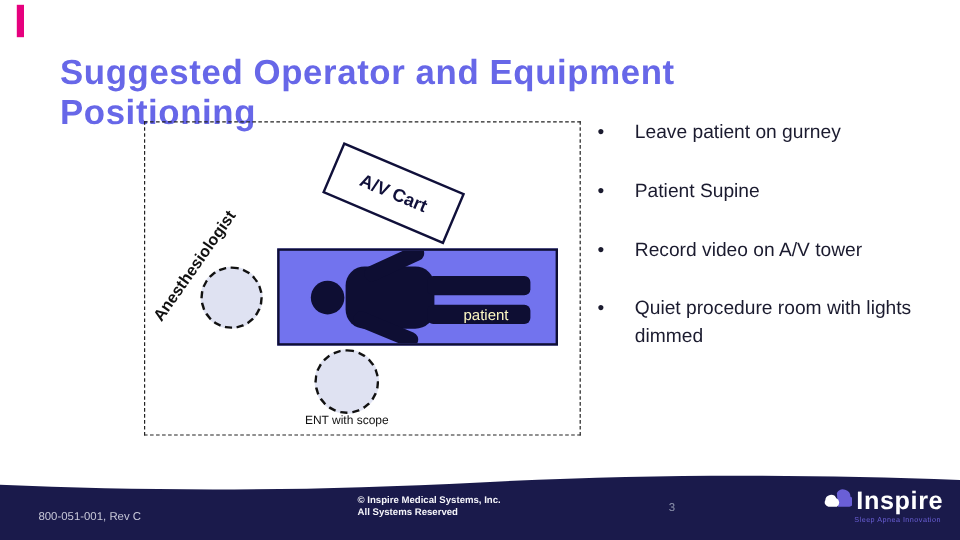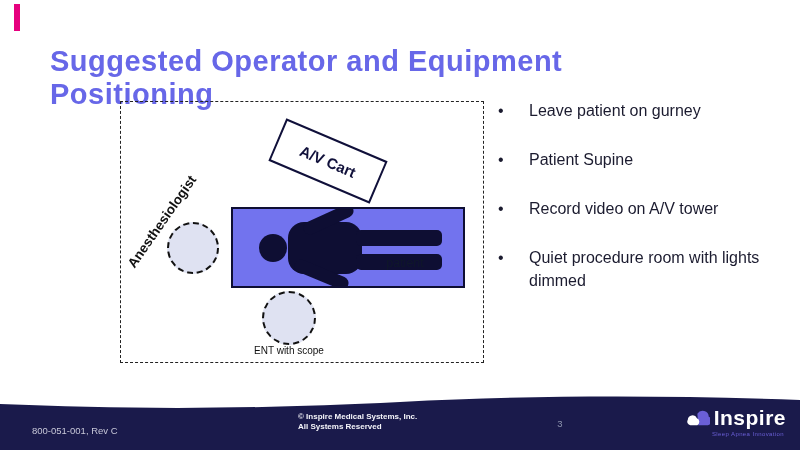--- a/index.html
+++ b/index.html
@@ -34,21 +34,21 @@
     border:2px dashed #111;box-sizing:border-box;
   }
   .circle-anes{left:46px;top:120px;width:52px;height:52px;}
   .circle-ent{left:141px;top:189px;width:54px;height:54px;}
   .gurney{
     position:absolute;left:110px;top:105px;width:234px;height:81px;
     background:#7273ee;border:2px solid #0e0e33;box-sizing:border-box;
   }
   .patient-label{
     position:absolute;left:133px;top:46px;width:78px;height:17px;
-    color:#0f172a;font-size:12.5px;text-align:center;line-height:17px;
+    color:#fef9c3;font-size:12.5px;text-align:center;line-height:17px;
   }
   .ent-label{
     position:absolute;left:58px;top:243px;width:220px;text-align:center;
     font-size:10px;color:#111;
   }
   
   .bullets{position:absolute;left:496px;top:99px;width:280px;margin:0;padding:0;list-style:none;}
   .bullets li{
     position:relative;padding-left:33px;margin-bottom:26px;
     font-size:16px;line-height:23px;color:#1b1b2f;
@@ -56,21 +56,21 @@
   .bullets li::before{content:"•";position:absolute;left:2px;top:0;}
   
   .footer{position:absolute;left:0;bottom:0;width:800px;height:56px;}
   .footer svg.wave{position:absolute;left:0;top:0;}
   .doc-number{position:absolute;left:8px;top:31px;font-size:9.5px;color:#c7c7d8;margin-left:24px;}
   .copyright{position:absolute;left:298px;top:18px;width:200px;text-align:left;
     font-size:8px;font-weight:bold;color:#f5f5fa;line-height:9.5px;}
   .page-number{position:absolute;left:548px;top:24px;width:24px;text-align:center;
     font-size:9.5px;color:#8d93ad;}
   .logo{position:absolute;left:686px;top:12px;width:100px;}
-  .logo-row{display:flex;align-items:flex-end;}
+  .logo-row{display:flex;align-items:flex-start;}
   .logo-text{font-size:21px;font-weight:bold;color:#ffffff;margin-left:4px;letter-spacing:0.5px;}
   .logo-tagline{font-size:6px;color:#6a5fd6;text-align:center;margin-top:1px;margin-left:24px;letter-spacing:0.4px;}
 </style>
 </head>
 <body>
 
 <div class="slide">
 
   <div class="accent-bar"></div>
 

